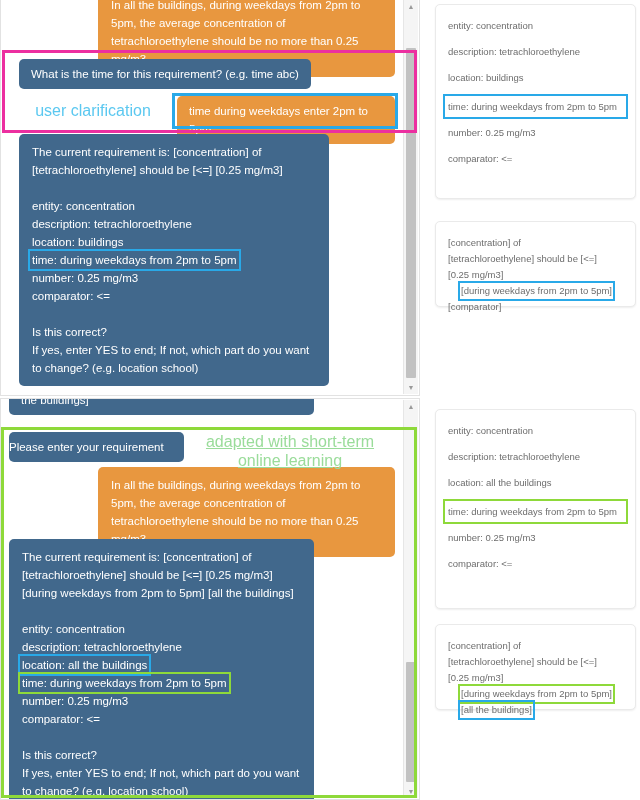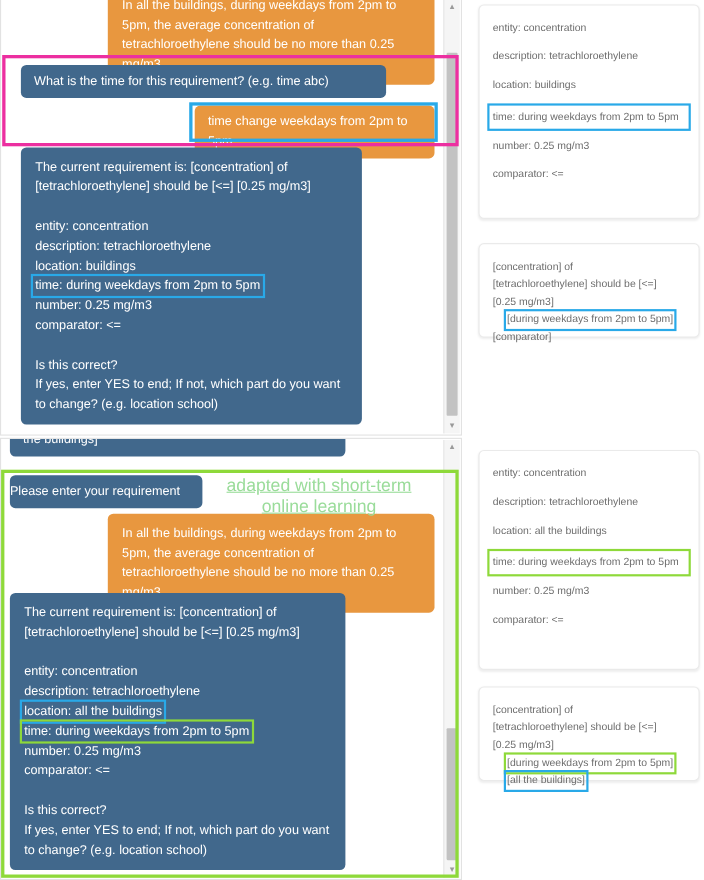--- a/index.html
+++ b/index.html
@@ -115,26 +115,26 @@
 
 <div class="page">
 
   <div class="chat-panel" id="panel-top">
     <div class="chat-inner">
 
       <div class="bubble user" style="left:97px; top:-12px; width:297px;">
         <p>In all the buildings, during weekdays from 2pm to 5pm, the average concentration of tetrachloroethylene should be no more than 0.25 mg/m3.</p>
       </div>
 
-      <div class="bubble bot" style="left:18px; top:60px; width:332px; padding:6px 12px;">
+      <div class="bubble bot" style="left:18px; top:60px; width:292px; padding:6px 12px;">
         <p>What is the time for this requirement? (e.g. time abc)</p>
       </div>
 
       <div class="bubble user" style="left:176px; top:97px; width:218px; padding:6px 12px;">
-        <p>time change weekdays from 2pm to 5pm</p>
+        <p>time during weekdays enter 2pm to 5pm</p>
       </div>
 
       <div class="bubble bot" style="left:18px; top:135px; width:310px;">
         <p>The current requirement is: [concentration] of</p>
         <p>[tetrachloroethylene] should be [&lt;=] [0.25 mg/m3]</p>
         <span class="blank"></span>
         <p>entity: concentration</p>
         <p>description: tetrachloroethylene</p>
         <p>location: buildings</p>
         <p><span class="hl hl-blue">time: during weekdays from 2pm to 5pm</span></p>
@@ -165,20 +165,21 @@
         <p>Please enter your requirement</p>
       </div>
 
       <div class="bubble user" style="left:97px; top:68px; width:297px;">
         <p>In all the buildings, during weekdays from 2pm to 5pm, the average concentration of tetrachloroethylene should be no more than 0.25 mg/m3.</p>
       </div>
 
       <div class="bubble bot" style="left:8px; top:140px; width:305px;">
         <p>The current requirement is: [concentration] of</p>
         <p>[tetrachloroethylene] should be [&lt;=] [0.25 mg/m3]</p>
+        <p>[during weekdays from 2pm to 5pm] [all the buildings]</p>
         <span class="blank"></span>
         <p>entity: concentration</p>
         <p>description: tetrachloroethylene</p>
         <p><span class="hl hl-blue">location: all the buildings</span></p>
         <p><span class="hl hl-green">time: during weekdays from 2pm to 5pm</span></p>
         <p>number: 0.25 mg/m3</p>
         <p>comparator: &lt;=</p>
         <span class="blank"></span>
         <p>Is this correct?</p>
         <p>If yes, enter YES to end; If not, which part do you want</p>
@@ -188,20 +189,21 @@
 
     <div class="scrollbar">
       <div class="sb-arrow up">▲</div>
       <div class="sb-thumb" style="top:262px; height:120px;"></div>
       <div class="sb-arrow down">▼</div>
     </div>
   </div>
 
   <div class="anno-box anno-magenta" style="left:2px; top:50px; width:415px; height:83px;"></div>
   <div class="anno-box anno-cyan" style="left:172px; top:93px; width:226px; height:36px;"></div>
+  <div class="anno-label cyan" style="left:18px; top:101px; width:150px;">user clarification</div>
 
   <div class="anno-box anno-green" style="left:1px; top:427px; width:416px; height:371px;"></div>
   <div class="anno-label green" style="left:190px; top:432px; width:200px;">adapted with short-term online learning</div>
 
   <div class="card" style="top:4px; height:195px;">
     <p class="row">entity: concentration</p>
     <p class="row">description: tetrachloroethylene</p>
     <p class="row">location: buildings</p>
     <span class="boxed-row blue">time: during weekdays from 2pm to 5pm</span>
     <p class="row" style="margin-top:8px;">number: 0.25 mg/m3</p>

